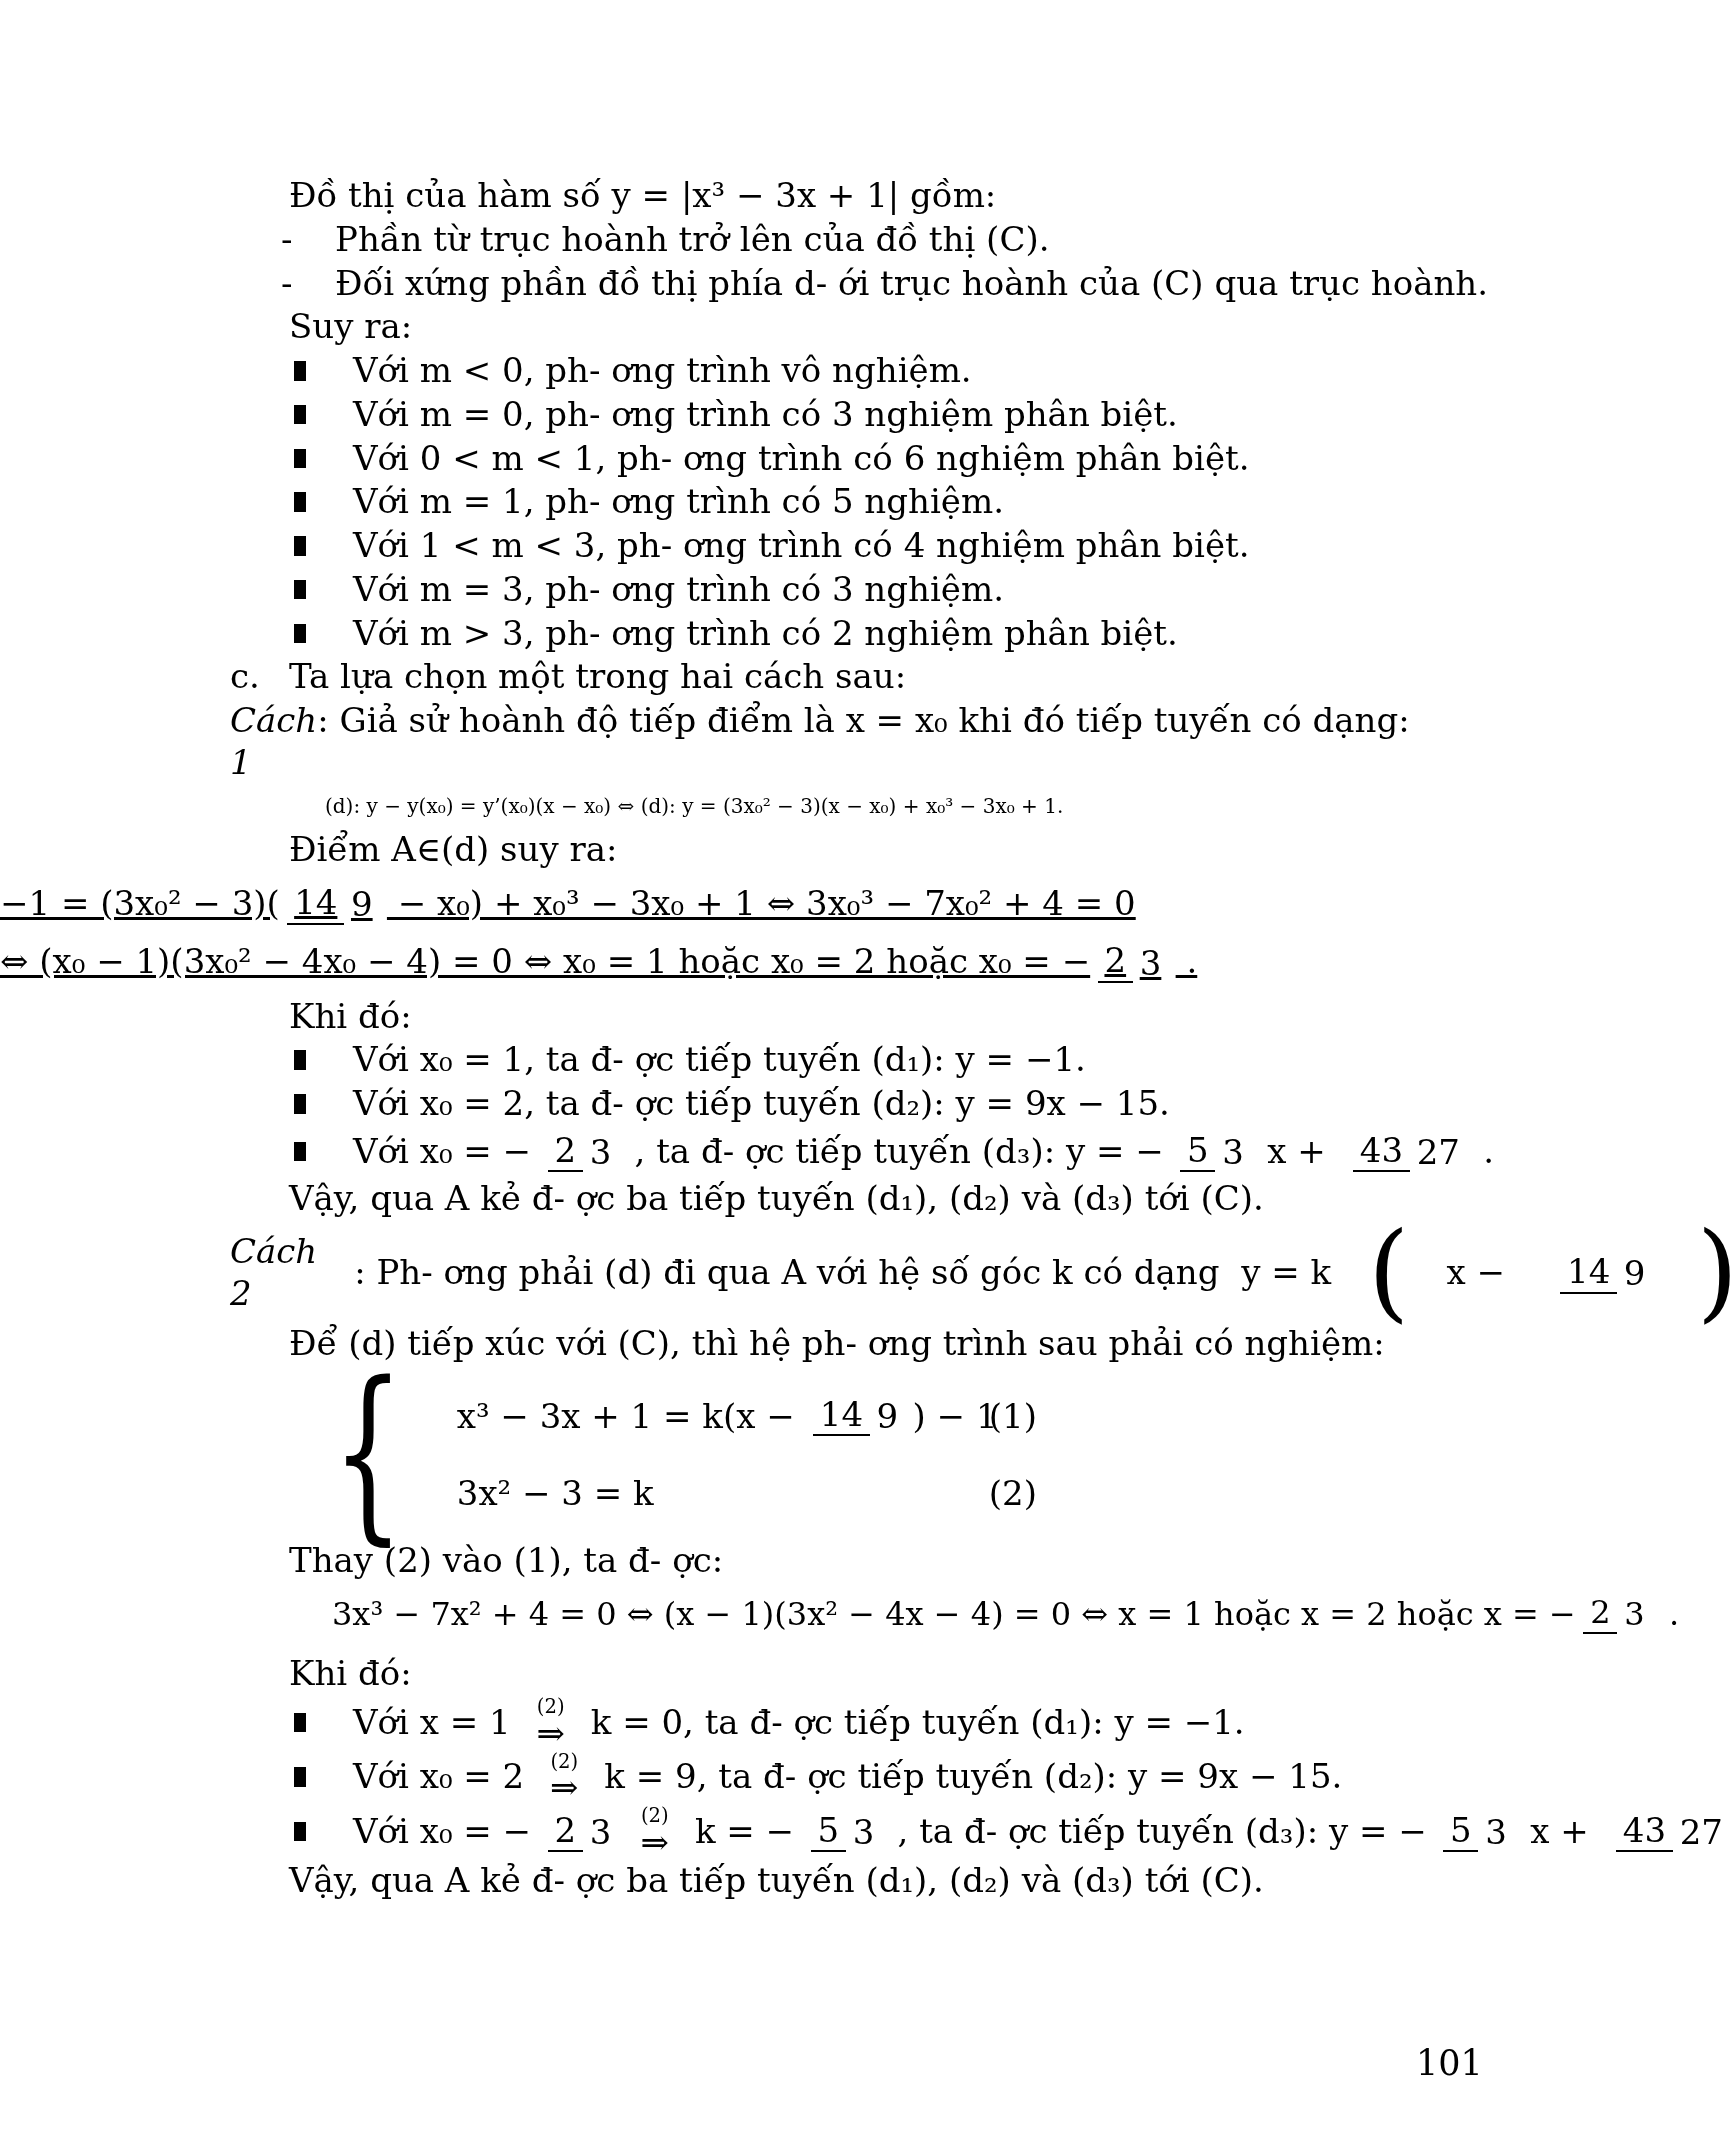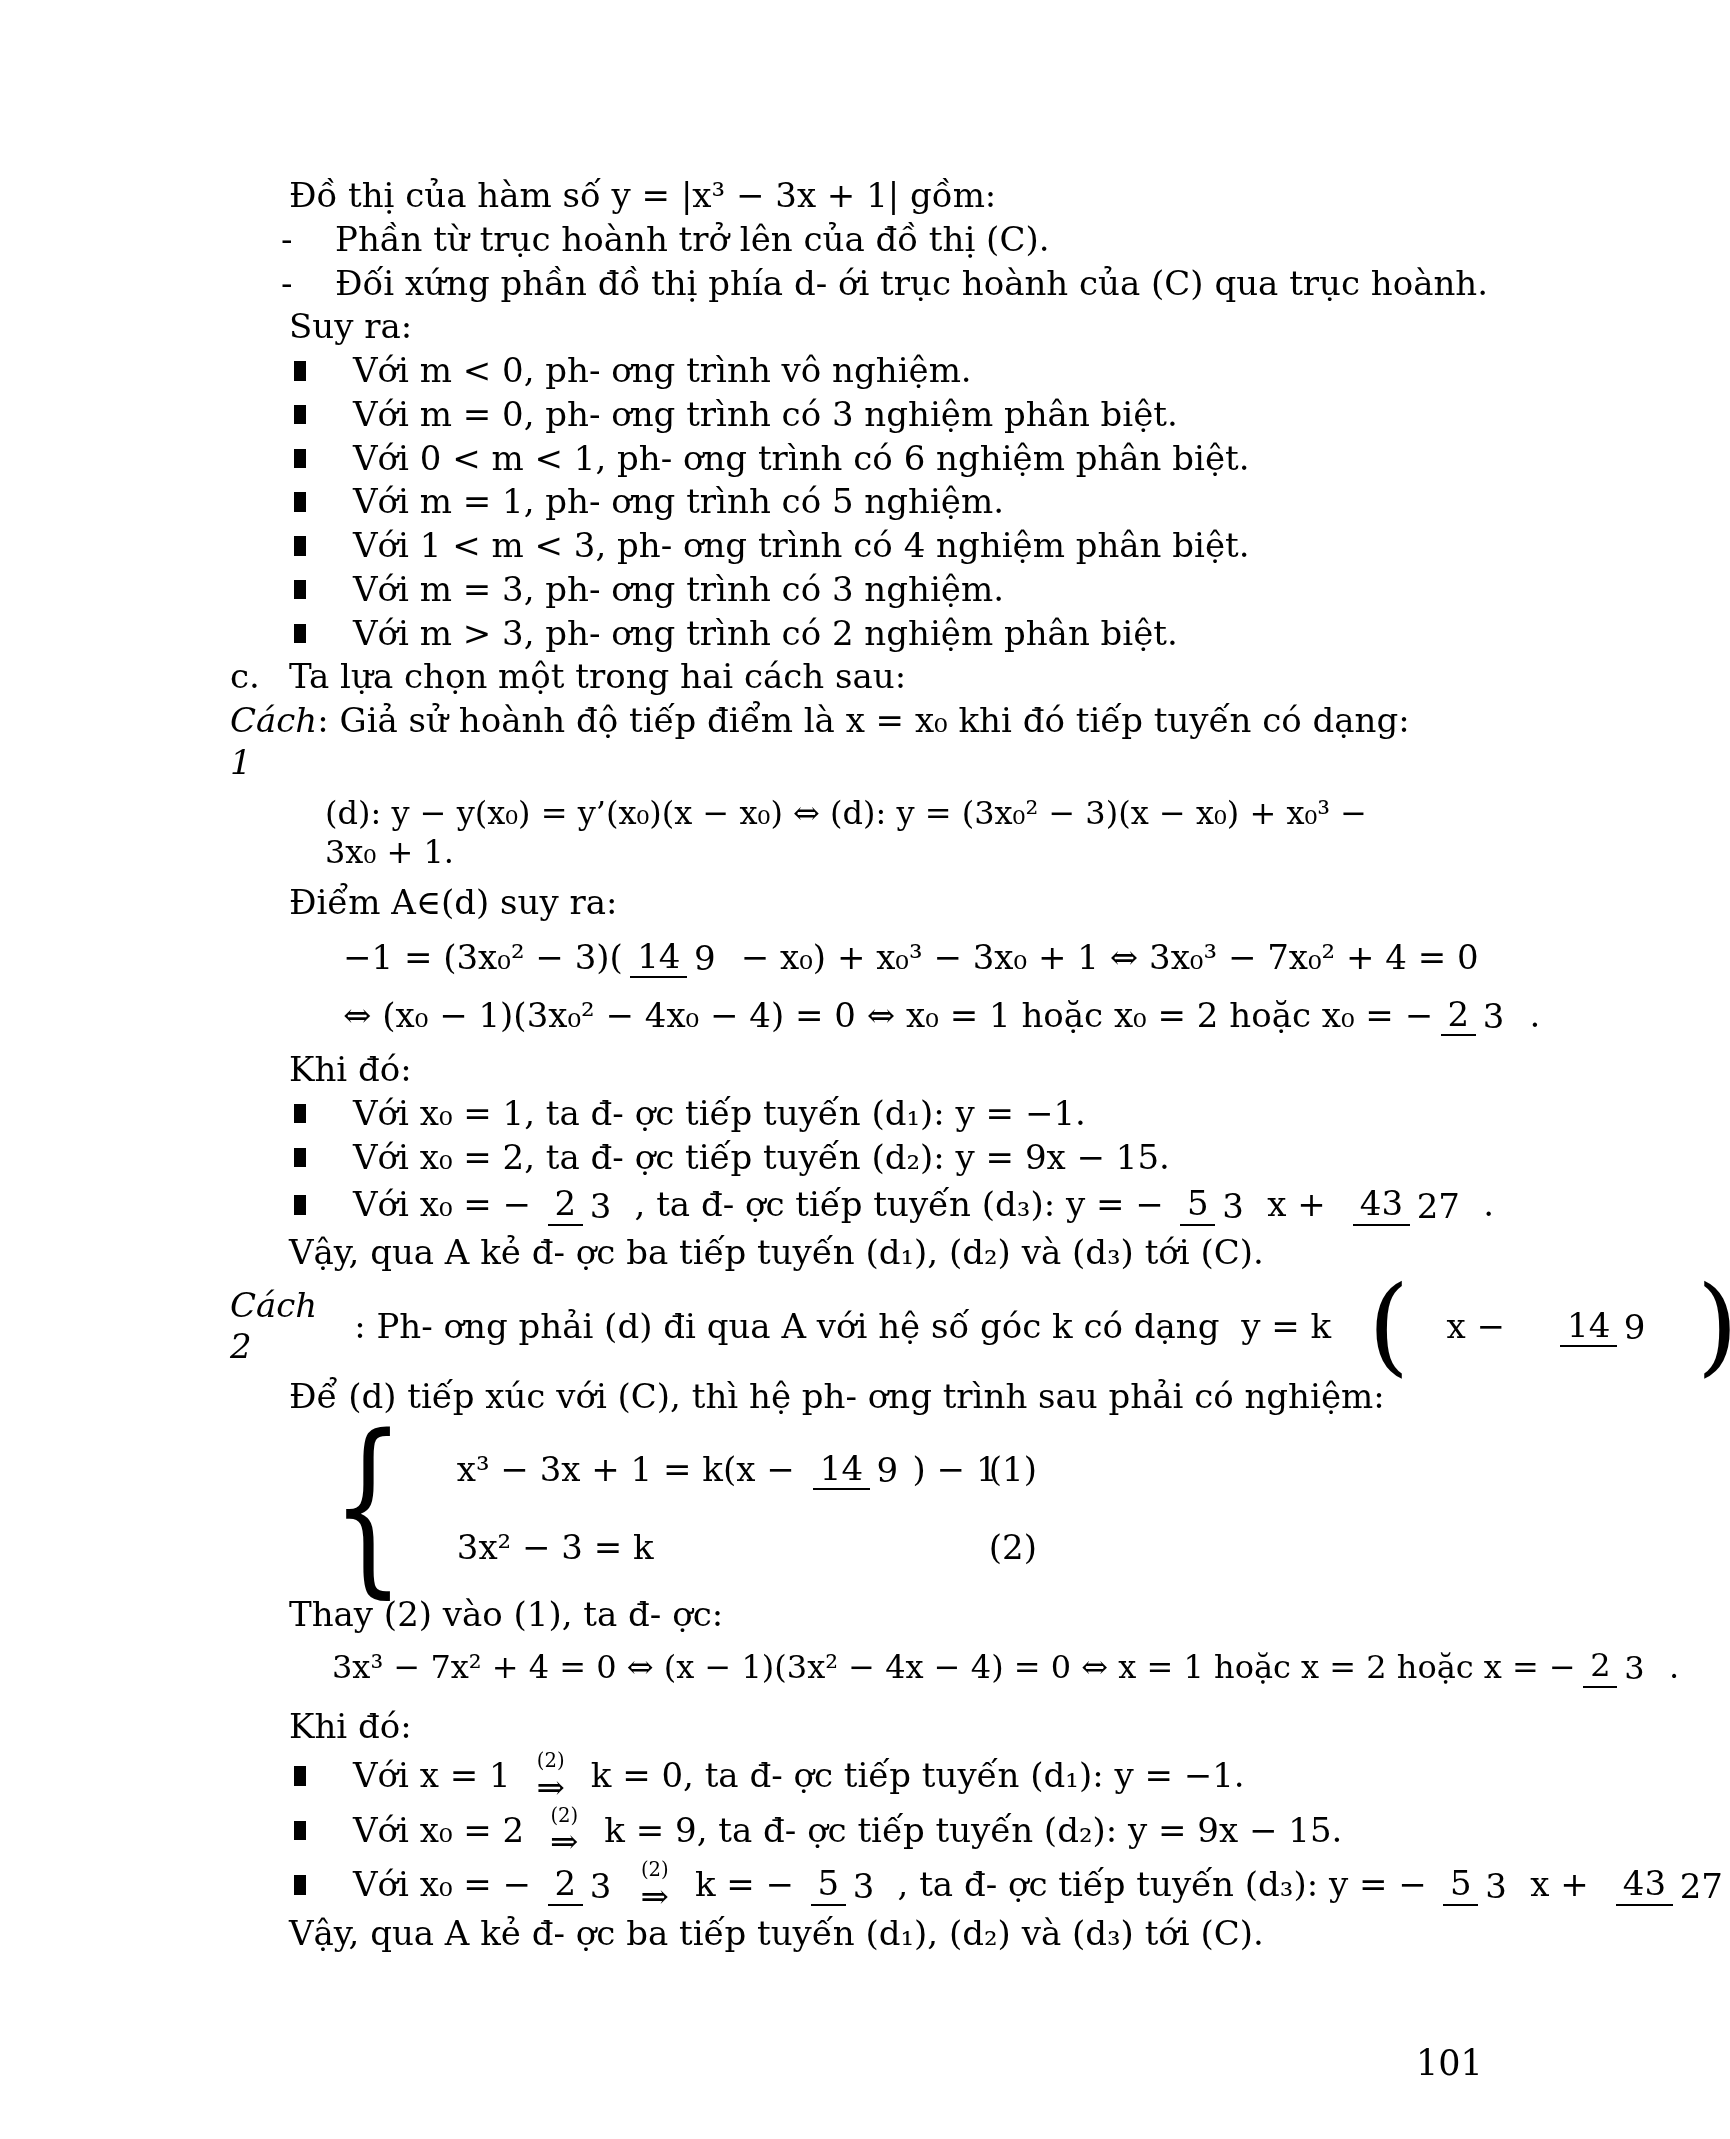--- a/index.html
+++ b/index.html
@@ -15,22 +15,22 @@
   .mathline{align-items:center;}
   .seg{white-space:pre;}
   .ind-p{margin-left:289px;}
   .dash-row{margin-left:281px;}
   .dash{flex:0 0 54px;}
   .bul-row{margin-left:294px;gap:9px;}
   .sq{flex:0 0 auto;width:12px;height:19.6px;background:#000;margin-right:38px;align-self:center;}
   .hang{margin-left:230px;}
   .lblw{flex:0 0 59px;}
   .italic{font-style:italic;}
-  .eq{margin-left:343px;margin-top:9px;margin-bottom:9px;}
-  .eq-d{margin-left:325px;font-size:32px;margin-top:10.6px;margin-bottom:10.6px;}
+  .eq{margin-top:9px;margin-bottom:9px;text-decoration:underline;}
+  .eq-d{margin-left:325px;font-size:20px;margin-top:10.6px;margin-bottom:10.6px;}
   .eq-3{margin-left:332px;font-size:32px;margin-top:9px;margin-bottom:15px;}
   .frac{display:inline-flex;flex-direction:row;align-items:center;line-height:1.12;margin:3.8px 7.5px;flex:0 0 auto;}
   .frac .num{padding:0 6.8px 1.5px 6.8px;border-bottom:2.3px solid #000;}
   .frac .den{padding:1.5px 6.8px 0 6.8px;}
   .imp{display:inline-flex;flex-direction:column;align-items:center;margin:0 6px;flex:0 0 auto;}
   .imp-tag{font-size:19.6px;line-height:1.1;}
   .imp-arrow{line-height:0.9;}
   .bigp{font-size:106px;line-height:0.8;flex:0 0 auto;font-weight:400;}
   .cach2-line{margin-top:10.6px;margin-bottom:7.5px;gap:37px;}
   .system{display:flex;align-items:center;margin:10.6px 0 10.6px 332px;}

